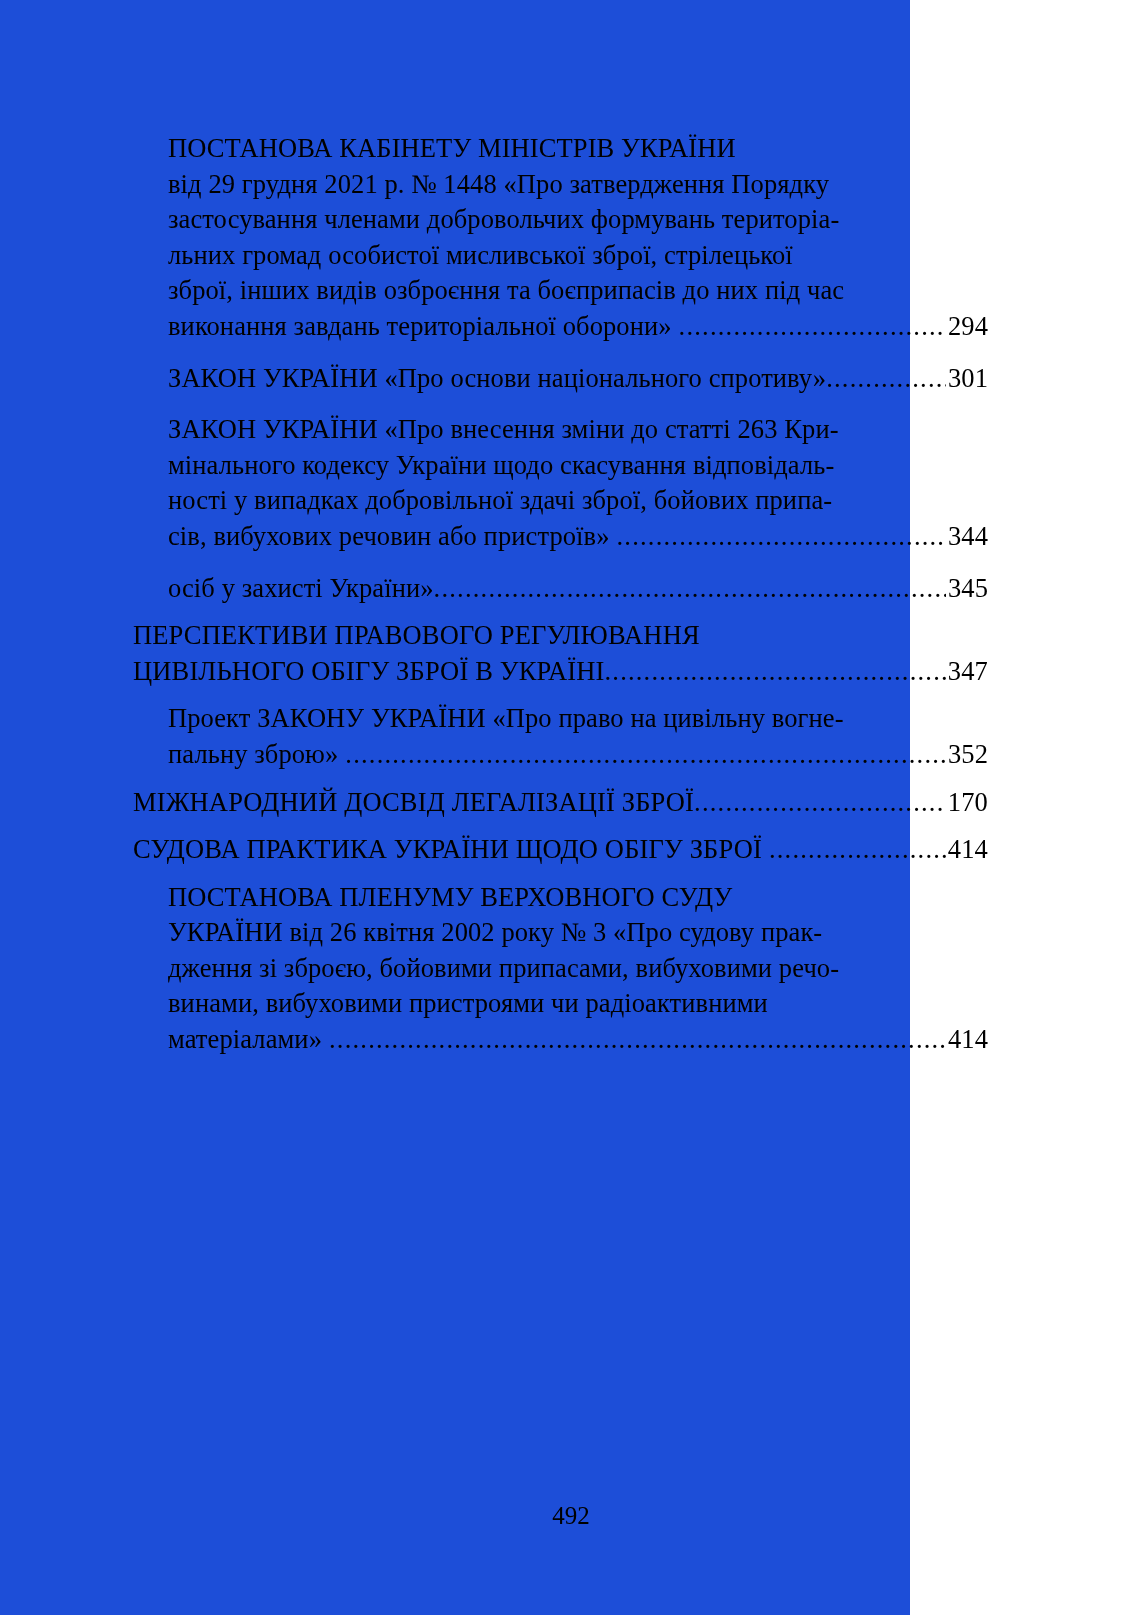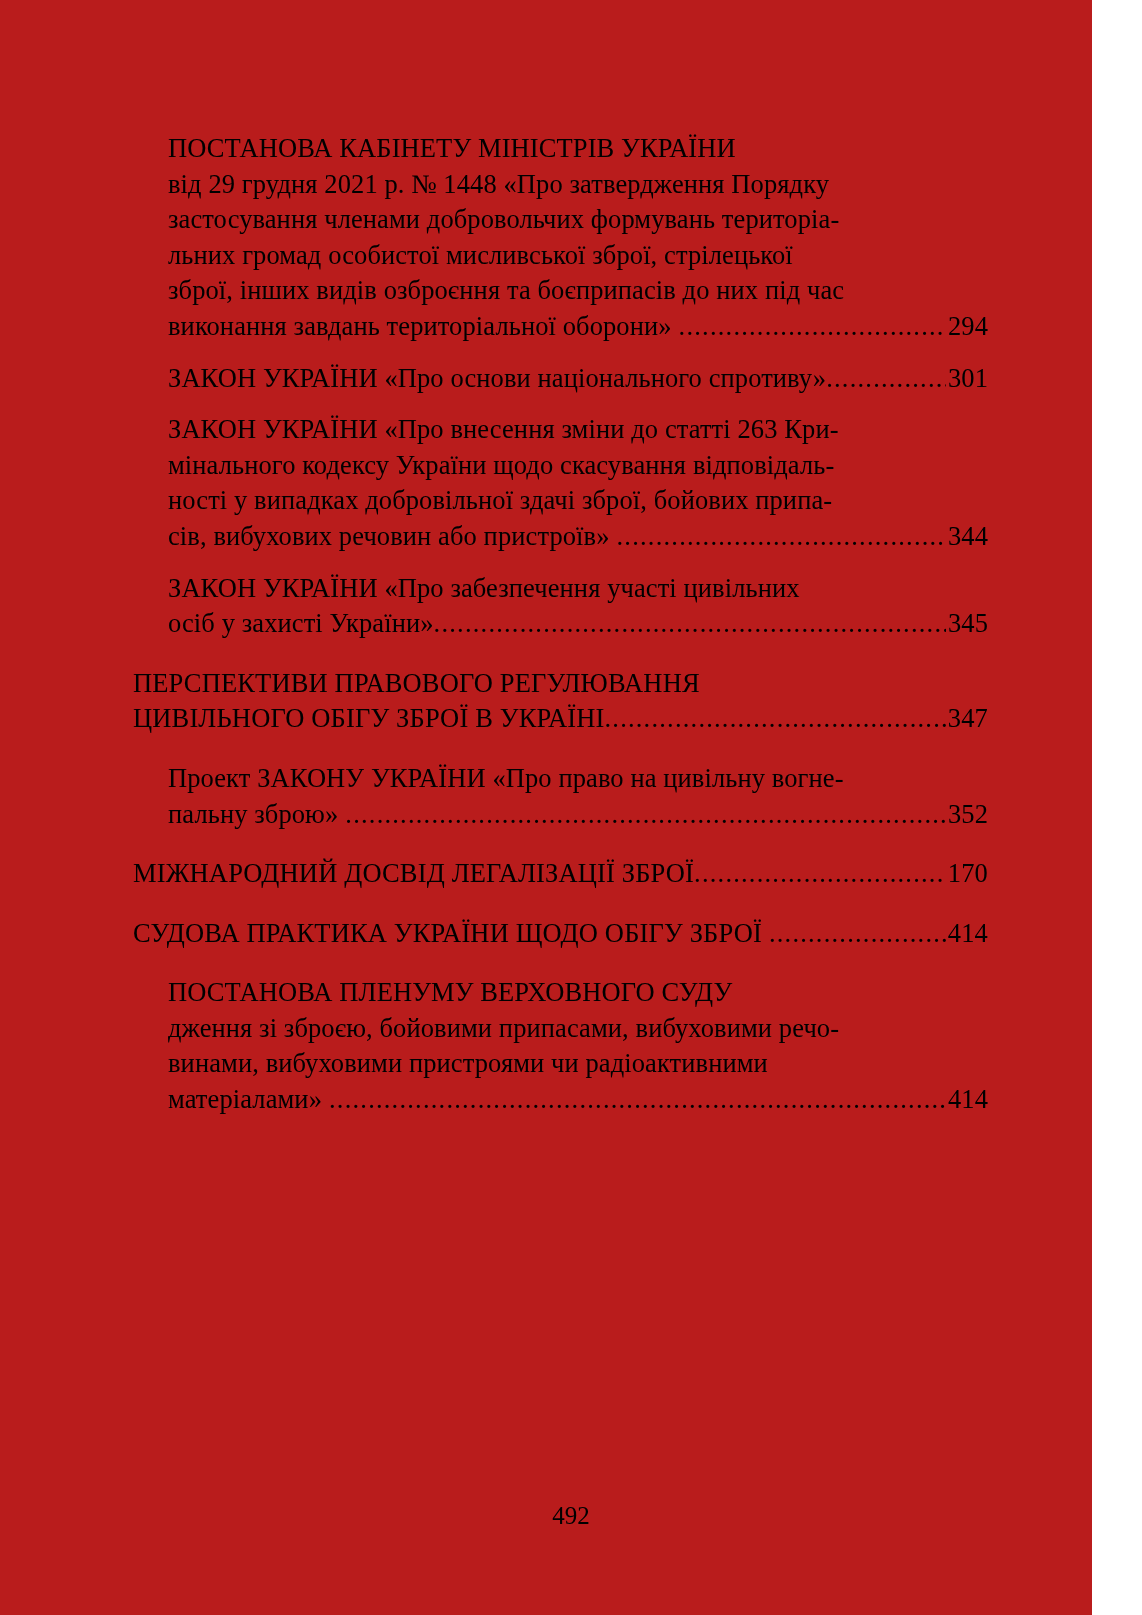--- a/index.html
+++ b/index.html
@@ -13,23 +13,23 @@
     position: relative;
     font-family: "Liberation Serif", "DejaVu Serif", serif;
     color: #000000;
     overflow: hidden;
   }
 
   .page {
     position: absolute;
     left: 0;
     top: 0;
-    width: 1092px;
+    width: 910px;
     height: 1615px;
-    background: #b91c1c;
+    background: #1d4ed8;
     text-decoration: underline;
   }
 
   .toc {
     position: absolute;
     left: 133px;
     top: 131px;
     width: 855px;
   }
 
@@ -45,21 +45,21 @@
     margin-left: 0px;
     width: 855px;
   }
   .entry.level-2 {
     margin-left: 35px;
     width: 820px;
   }
 
   
   .entry.gap-top {
-    margin-top: 24px;
+    margin-top: 12px;
   }
   .entry.gap-small {
     margin-top: 16px;
   }
 
   .line {
     display: block;
     font-size: 26.5px;
     line-height: 35.6px;
     letter-spacing: 0.1px;
@@ -148,21 +148,20 @@
         <div class="line">ЗАКОН УКРАЇНИ «Про внесення зміни до статті 263 Кри-</div>
         <div class="line">мінального кодексу  України щодо скасування відповідаль-</div>
         <div class="line">ності у випадках добровільної здачі зброї, бойових припа-</div>
         <div class="line last spaced">
           <span class="txt">сів, вибухових речовин або пристроїв»</span>
           <span class="leader"></span>
           <span class="pg">344</span>
         </div>
       </div>
       <div class="entry level-2 gap-small">
-        <div class="line">ЗАКОН УКРАЇНИ «Про забезпечення участі цивільних</div>
         <div class="line last tight">
           <span class="txt">осіб у захисті України»</span>
           <span class="leader"></span>
           <span class="pg">345</span>
         </div>
       </div>
       <div class="entry level-1 gap-top">
         <div class="line caps">ПЕРСПЕКТИВИ ПРАВОВОГО РЕГУЛЮВАННЯ</div>
         <div class="line caps last tight">
           <span class="txt">ЦИВІЛЬНОГО ОБІГУ ЗБРОЇ В УКРАЇНІ</span>
@@ -187,20 +186,21 @@
       </div>
       <div class="entry level-1 gap-top">
         <div class="line caps last spaced">
           <span class="txt">СУДОВА ПРАКТИКА УКРАЇНИ ЩОДО ОБІГУ ЗБРОЇ</span>
           <span class="leader"></span>
           <span class="pg">414</span>
         </div>
       </div>
       <div class="entry level-2 gap-top">
         <div class="line">ПОСТАНОВА ПЛЕНУМУ ВЕРХОВНОГО СУДУ</div>
+        <div class="line">УКРАЇНИ від 26 квітня 2002 року № 3 «Про судову прак-</div>
         <div class="line">дження зі зброєю, бойовими припасами, вибуховими речо-</div>
         <div class="line">винами, вибуховими пристроями чи радіоактивними</div>
         <div class="line last spaced">
           <span class="txt">матеріалами»</span>
           <span class="leader"></span>
           <span class="pg">414</span>
         </div>
       </div>
     </div>
 

